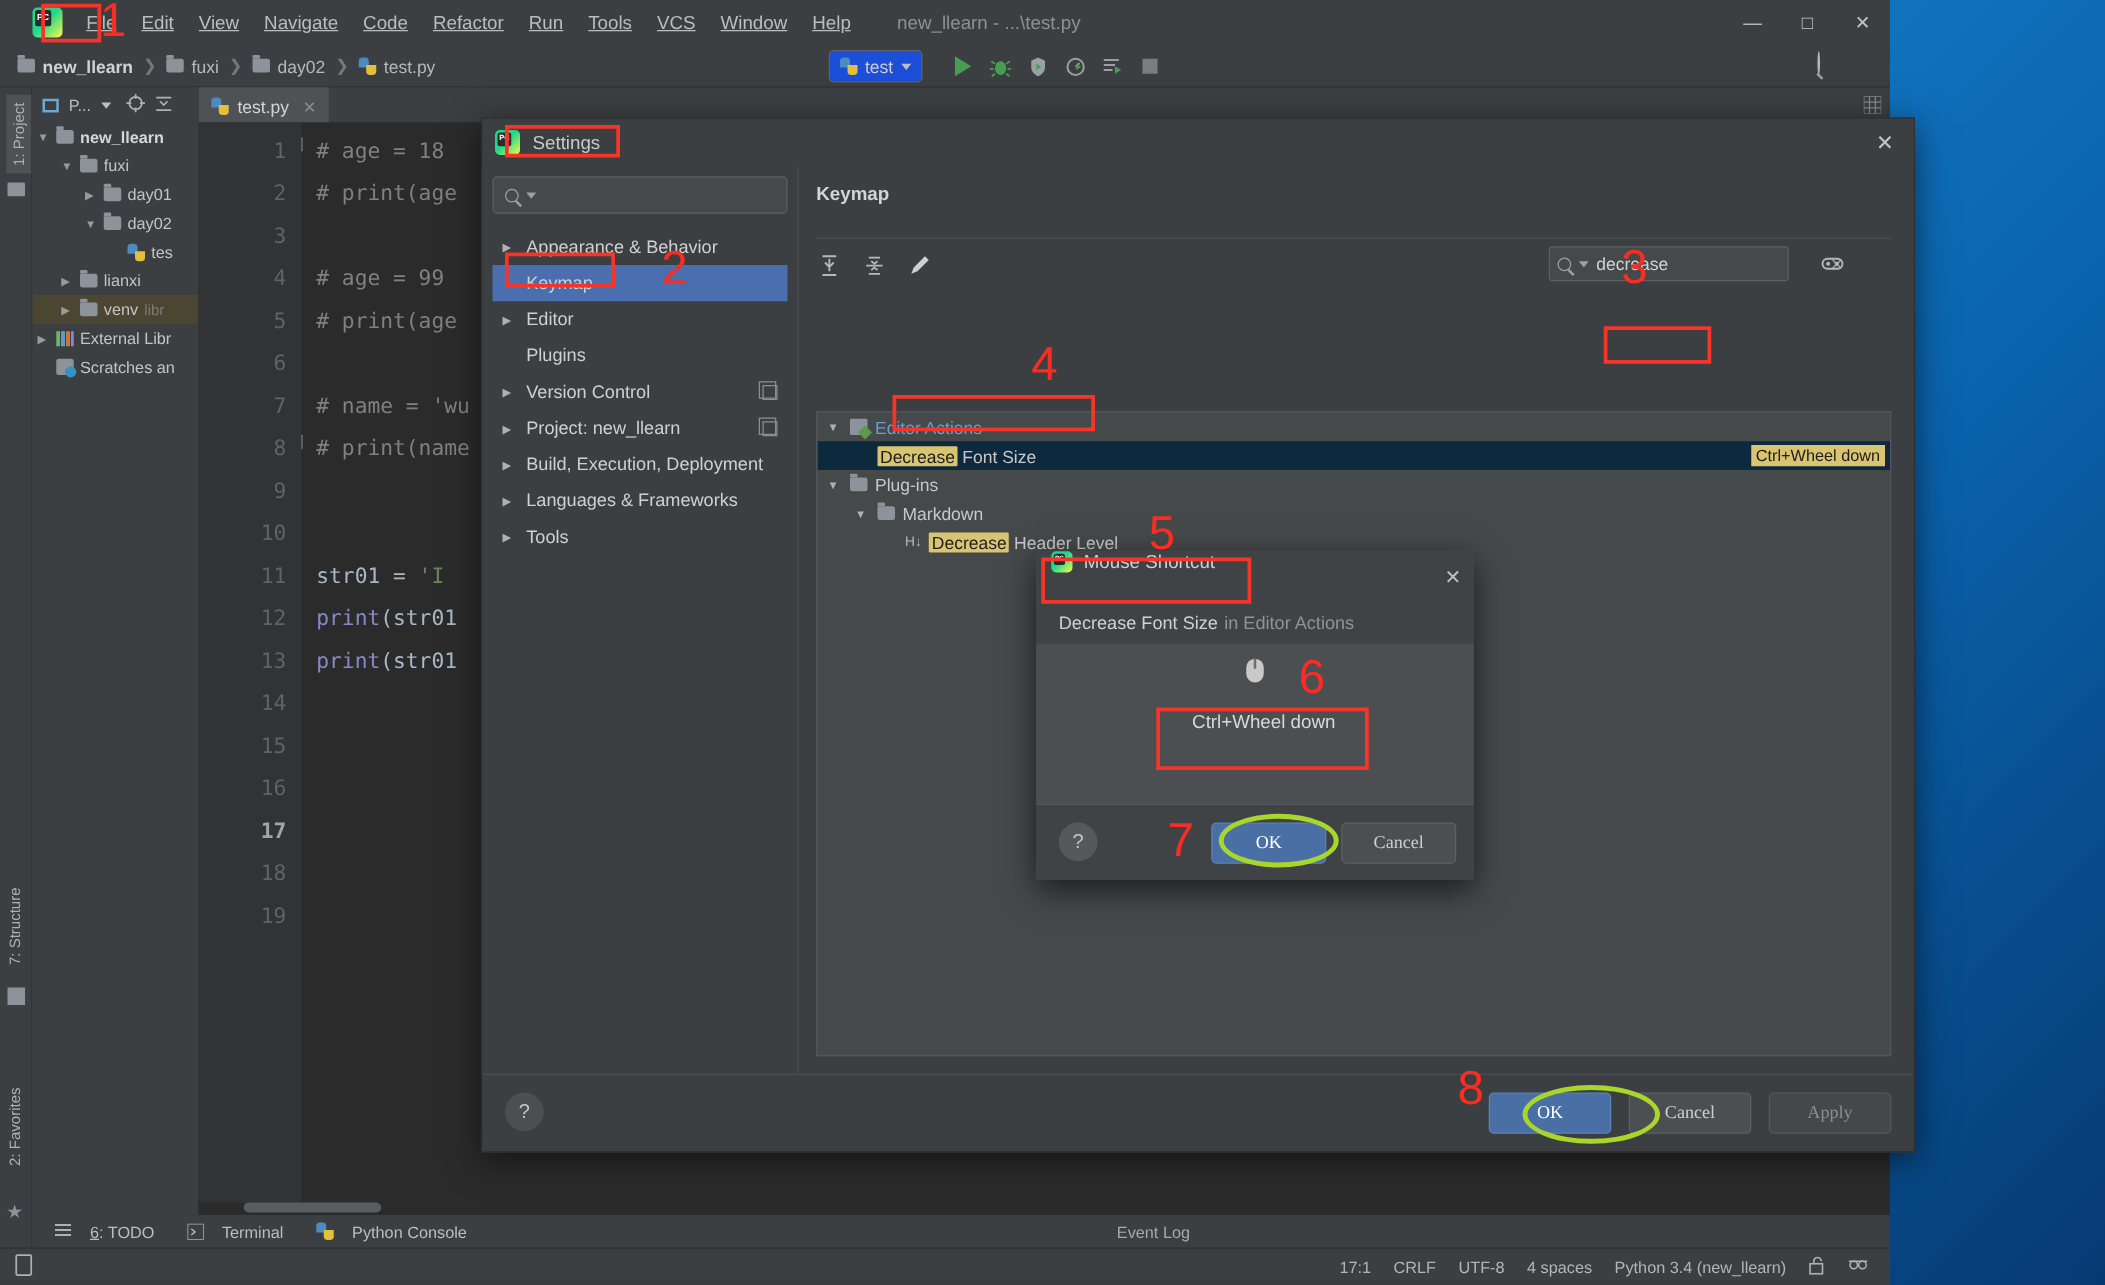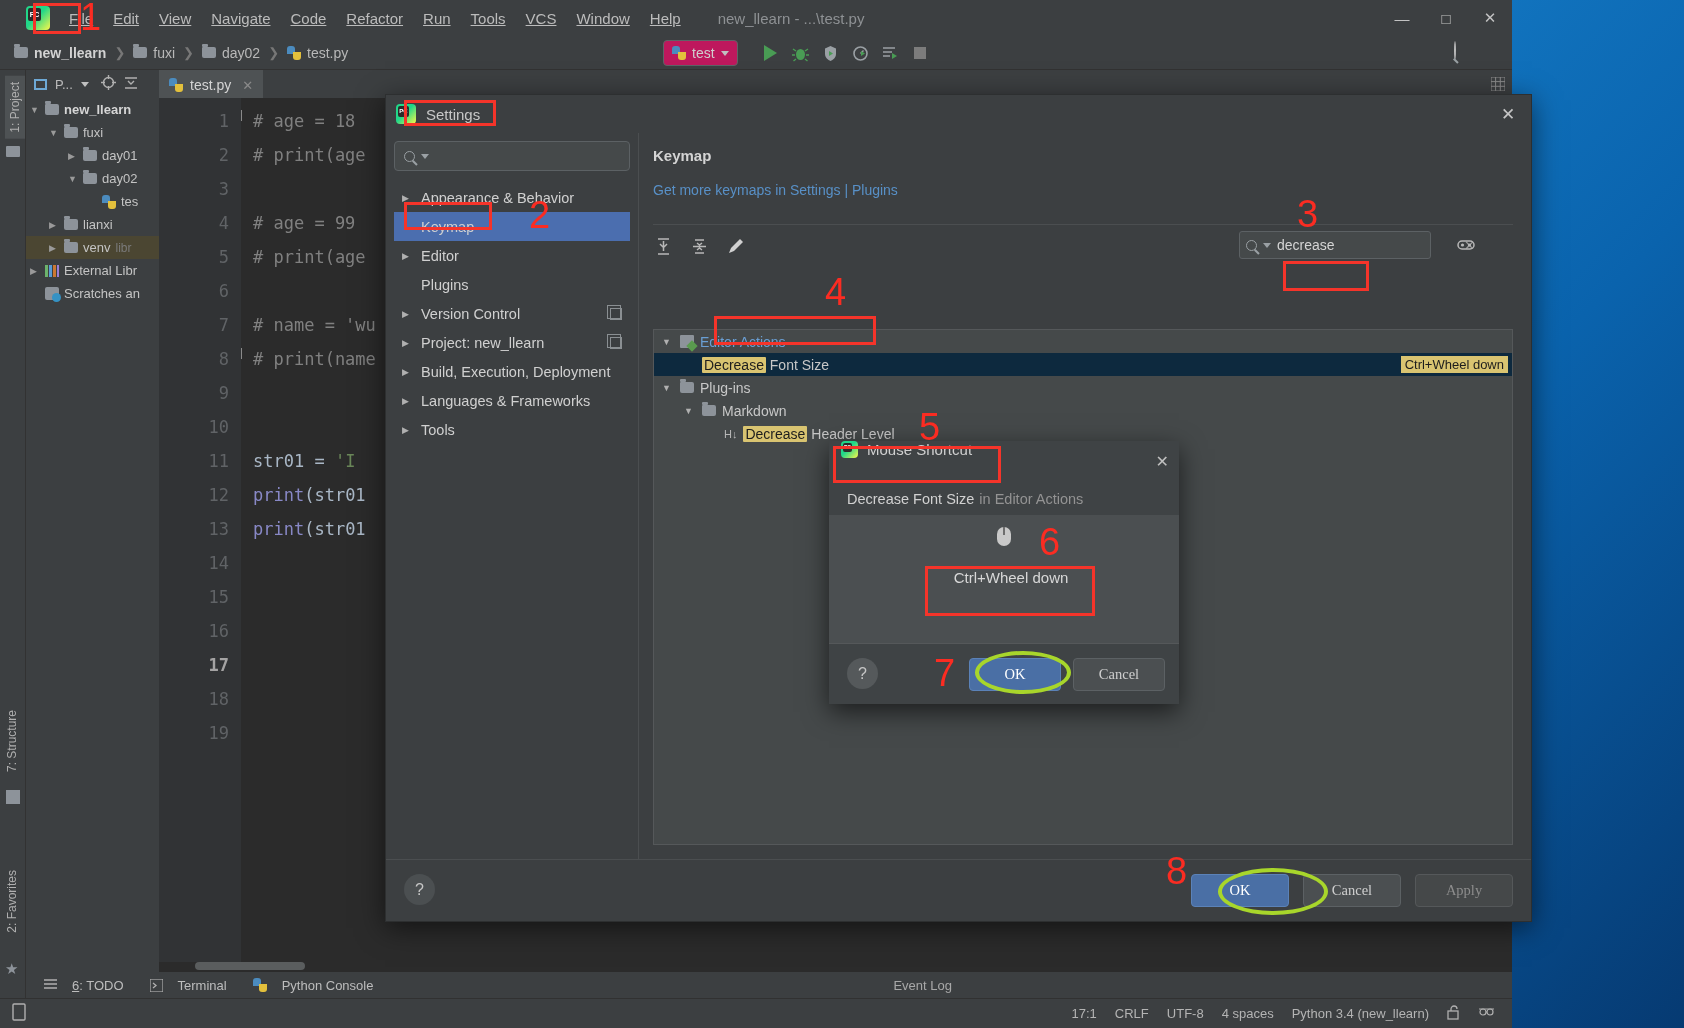--- a/index.html
+++ b/index.html
@@ -46,21 +46,21 @@
   .crumb { display:flex; align-items:center; gap:6px; font-size:14px; color:#b8b8b8; }
   .crumb.bold { font-weight:bold; color:#d2d2d2;}
   .sep { color:#777; margin:0 4px; font-size:13px;}
   .folder-ico { width:14px;height:11px;background:#8d939a;border-radius:1px 2px 2px 2px; position:relative;flex:none;}
   .folder-ico::before{content:"";position:absolute;left:0;top:-3px;width:6px;height:3px;background:#8d939a;border-radius:1px;}
   .py-ico{width:14px;height:14px;position:relative;flex:none;}
   .py-ico::before{content:"";position:absolute;left:0;top:0;width:8px;height:8px;background:#4b8bbe;border-radius:3px 3px 0 0;}
   .py-ico::after{content:"";position:absolute;right:0;bottom:0;width:8px;height:8px;background:#e3c03c;border-radius:0 0 3px 3px;}
   #runcfg {
     position:absolute; left:663px; top:4px; height:26px; display:flex; align-items:center;
-    gap:6px; border:1px solid #5e6366; border-radius:4px; padding:0 8px; background:#be185d;
+    gap:6px; border:1px solid #5e6366; border-radius:4px; padding:0 8px; background:#1d4ed8;
     font-size:14px; color:#cfcfcf;
   }
   .tri-down{width:0;height:0;border-left:4px solid transparent;border-right:4px solid transparent;border-top:5px solid #c0c0c0;}
   .toolico{width:26px;height:26px;display:flex;align-items:center;justify-content:center;}
   #toolicons{position:absolute;left:757px;top:4px;display:flex;gap:4px;align-items:center;}
   .play-tri{width:0;height:0;border-top:8px solid transparent;border-bottom:8px solid transparent;border-left:13px solid #499c54;}
   
   #workspace { position:absolute; top:70px; left:0; right:0; bottom:0; }
   
   #leftstrip{ position:absolute; left:0; top:0; width:26px; bottom:0; background:#3c3f41; border-right:1px solid #323232;}
@@ -509,21 +509,20 @@
           </div>
           <div class="setitem">
             <span class="ar">▶</span>
             <span>Tools</span>
           </div>
         </div>
     </div>
 
     <div id="set-right">
       <div id="km-title">Keymap</div>
-      <div id="km-link">Get more keymaps in Settings | Plugins</div>
 
       <div id="km-toolbar">
         <span class="tbico">
           <svg width="17" height="17" viewBox="0 0 17 17">
               <path d="M3 1 H14 M3 16 H14 M8.5 3 V13 M5 6 L8.5 9.5 L12 6" stroke="#b8b8b8" stroke-width="1.5" fill="none"></path>
             </svg>
         </span>
         <span class="tbico">
           <svg width="17" height="17" viewBox="0 0 17 17">
               <path d="M4 2 H13 M4 15 H13 M2 8.5 H15 M6 5 L8.5 7 L11 5 M6 12 L8.5 10 L11 12" stroke="#b8b8b8" stroke-width="1.4" fill="none"></path>

